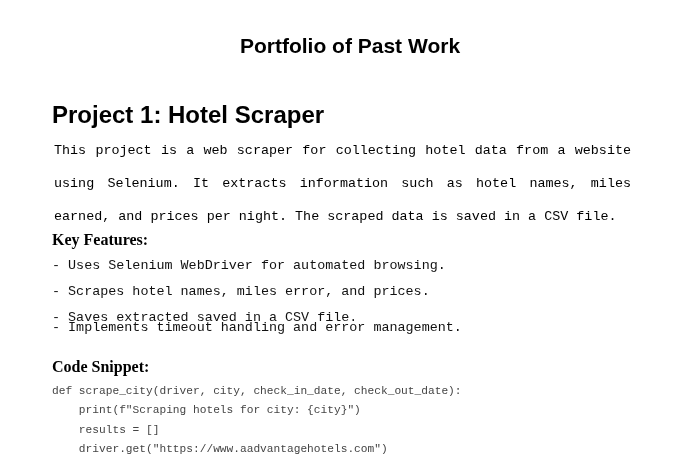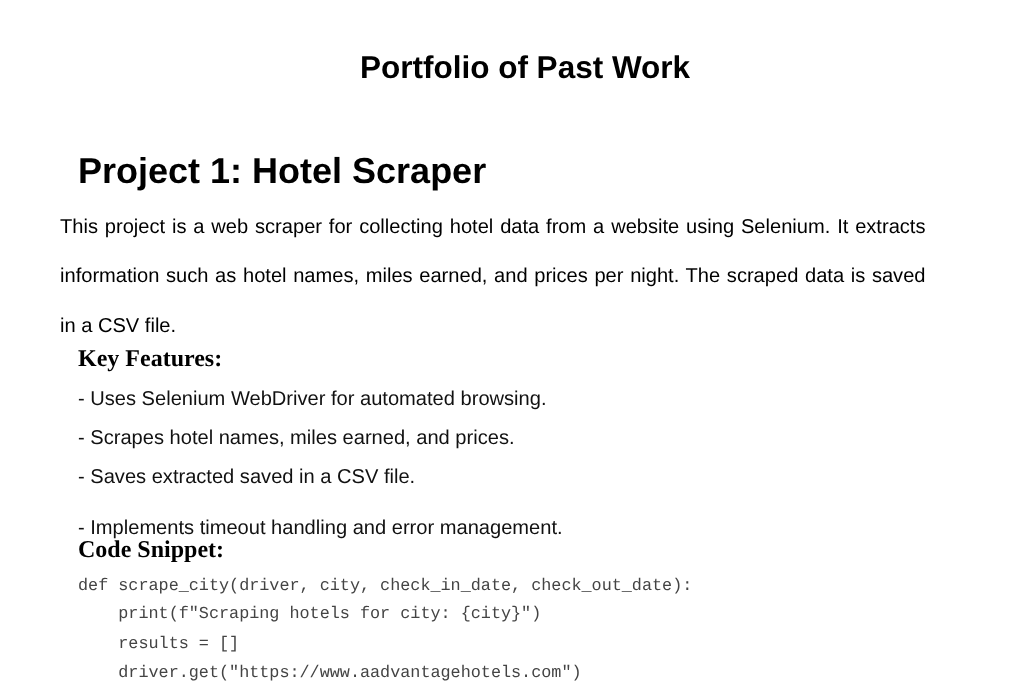--- a/index.html
+++ b/index.html
@@ -1,39 +1,39 @@
 <!DOCTYPE html>
 <html><head>
 <meta charset="utf-8">
 <style>
   html, body { margin:0; padding:0; background:#ffffff; }
   body { width:680px; height:459px; overflow:hidden; position:relative; color:#000; }
   .title { position:absolute; top:34px; left:0; width:680px; padding-left:20px; box-sizing:border-box; text-align:center;
     font-family:"Liberation Sans", sans-serif; font-weight:bold; font-size:21px; letter-spacing:0; }
   .h1 { position:absolute; left:52px; top:101px; font-family:"Liberation Sans", sans-serif; font-weight:bold; font-size:24px; }
-  .para { position:absolute; left:40px; top:134px; width:577px; font-family:Liberation Sans, sans-serif; font-size:13.4px;
+  .para { position:absolute; left:54px; top:134px; width:577px; font-family:Liberation Mono, monospace; font-size:13.4px;
     line-height:33px; text-align:justify; text-align-last:left; }
   .h2 { position:absolute; left:52px; font-family:Liberation Serif, serif; font-weight:bold; font-size:16px; }
-  .feat { position:absolute; left:52px; font-family:Liberation Sans, sans-serif; font-size:13.4px; color:#111; }
+  .feat { position:absolute; left:52px; font-family:Liberation Mono, monospace; font-size:13.4px; color:#111; }
   .code { position:absolute; left:52px; font-family:"Liberation Mono", monospace; font-size:11.2px; color:#444; white-space:pre; }
 </style>
 </head>
 <body>
 
 <div class="title">Portfolio of Past Work</div>
 
 <div class="h1">Project 1: Hotel Scraper</div>
 
 <div class="para">This project is a web scraper for collecting hotel data from a website using Selenium. It extracts information such as hotel names, miles earned, and prices per night. The scraped data is saved in a CSV file.</div>
 
 <div class="h2" style="top:231px">Key Features:</div>
 
 <div class="feat" style="top:258px">- Uses Selenium WebDriver for automated browsing.</div>
-<div class="feat" style="top:284px">- Scrapes hotel names, miles earned, and prices.</div>
+<div class="feat" style="top:284px">- Scrapes hotel names, miles error, and prices.</div>
 <div class="feat" style="top:310px">- Saves extracted saved in a CSV file.</div>
-<div class="feat" style="top:344px">- Implements timeout handling and error management.</div>
+<div class="feat" style="top:320px">- Implements timeout handling and error management.</div>
 
 <div class="h2" style="top:358px">Code Snippet:</div>
 
 <div class="code" style="top:385px">def scrape_city(driver, city, check_in_date, check_out_date):</div>
 <div class="code" style="top:404px">    print(f"Scraping hotels for city: {city}")</div>
 <div class="code" style="top:424px">    results = []</div>
 <div class="code" style="top:443px">    driver.get("https://www.aadvantagehotels.com")</div>
 
 </body></html>

